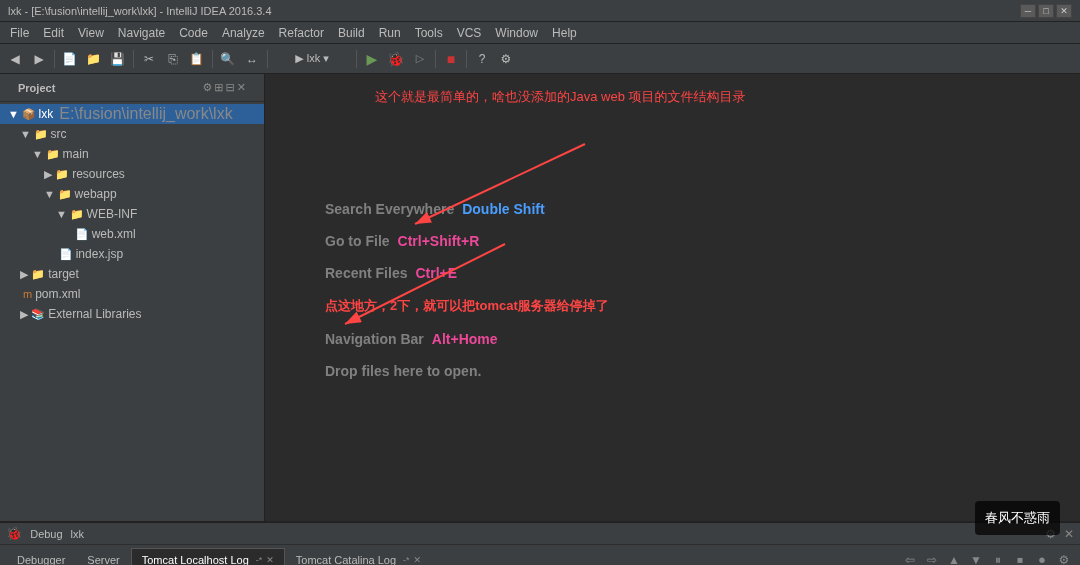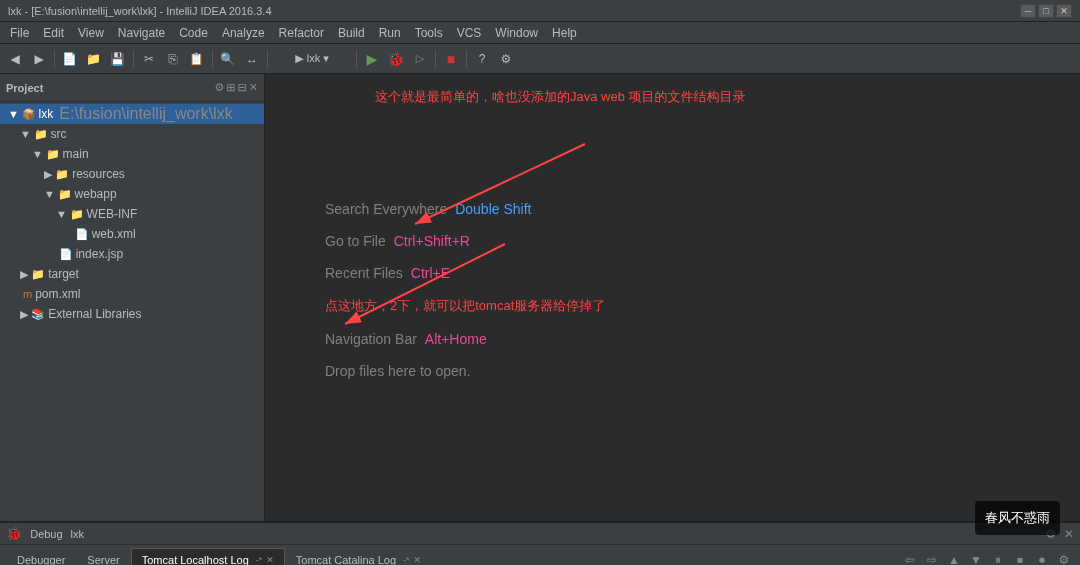--- a/index.html
+++ b/index.html
@@ -81,21 +81,21 @@
       border-right: 1px solid #222;
       display: flex;
       flex-direction: column;
     }
     #project-header {
       height: 28px;
       background: #3c3f41;
       border-bottom: 1px solid #2d2d2d;
       display: flex;
       align-items: center;
-      padding: 0 6px;
+      padding: 0 18px;
       font-size: 11px;
       color: #bbb;
       justify-content: space-between;
     }
     #project-header .panel-title { font-weight: bold; color: #bbb; font-size: 11px; }
     #project-header .panel-icons { display: flex; gap: 2px; }
     #project-header .panel-icon { font-size: 11px; color: #888; cursor: pointer; }
 
     #project-tree {
       flex: 1;
@@ -143,20 +143,21 @@
       flex-direction: column;
       justify-content: center;
       padding: 20px 60px;
     }
 
     .tip-row {
       display: flex;
       align-items: flex-end;
       margin-bottom: 16px;
       font-size: 14px;
+      font-weight: bold;
     }
     .tip-label { color: #808080; margin-right: 8px; }
     .tip-key { color: #ec4899; font-size: 14px; }
     .tip-key-blue { color: #4a9eff; font-size: 14px; }
 
     
     .annotation-text {
       position: absolute;
       color: #ff4444;
       font-size: 13px;

